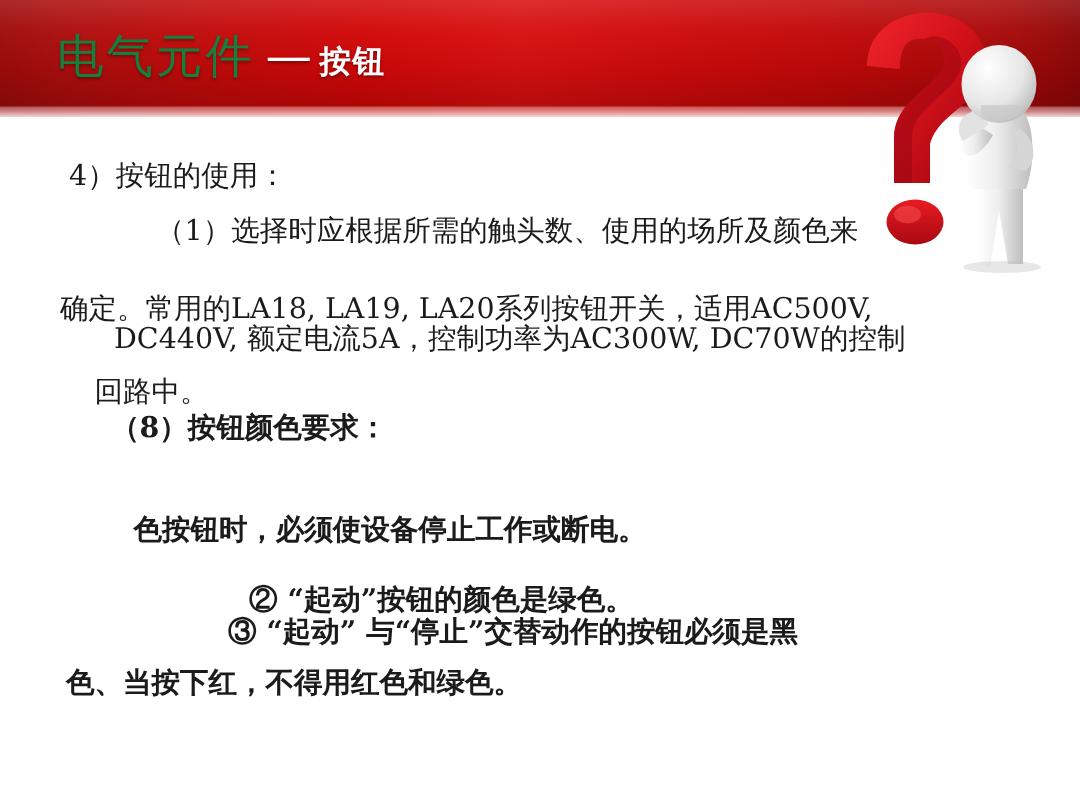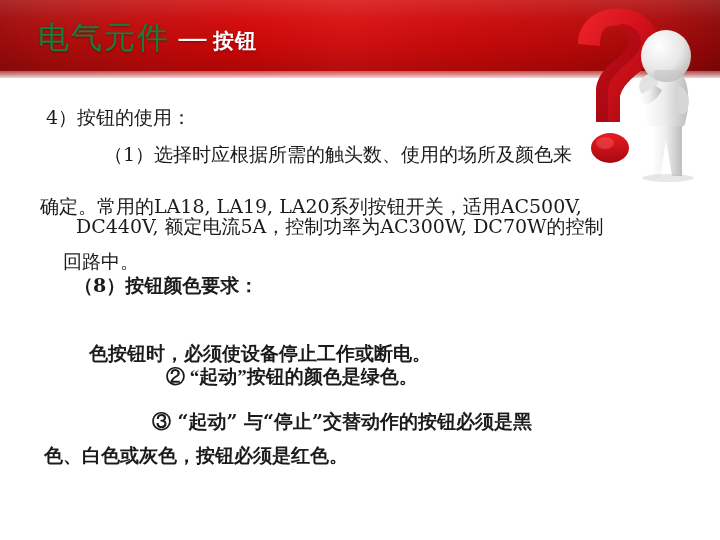--- a/index.html
+++ b/index.html
@@ -195,18 +195,18 @@
   </div>
 
   <div id="body">
     <div class="line" style="left: 46px; top: 30px;">4）按钮的使用：</div>
     <div class="line" style="left: 104px; top: 67px;">（1）选择时应根据所需的触头数、使用的场所及颜色来</div>
     <div class="line" style="left: 40px; top: 104px; margin-top: 15px;">确定。常用的LA18, LA19, LA20系列按钮开关，适用AC500V,</div>
     <div class="line" style="left: 40px; top: 139px; margin-left: 36px;">DC440V, 额定电流5A，控制功率为AC300W, DC70W的控制</div>
     <div class="line" style="left: 40px; top: 174px; margin-left: 23px;">回路中。</div>
     <div class="line bold" style="left: 74px; top: 198px;">（8）按钮颜色要求：</div>
     <div class="line bold" style="left: 44px; top: 266px; margin-left: 45px;">色按钮时，必须使设备停止工作或断电。</div>
-    <div class="line bold" style="left: 166px; top: 289px; font-family: Liberation Serif, serif;">②   “起动”按钮的颜色是绿色。</div>
+    <div class="line bold" style="left: 166px; top: 313px;">②   “起动”按钮的颜色是绿色。</div>
     <div class="line bold" style="left: 152px; top: 334px;">③   “起动” 与“停止”交替动作的按钮必须是黑</div>
-    <div class="line bold" style="left: 44px; top: 368px;">色、白色或灰色，按钮必须是红色。</div>
+    <div class="line bold" style="left: 44px; top: 368px;">色、当按下红，不得用红色和绿色。</div>
   </div>
 
 </div>
 
 </body></html>

